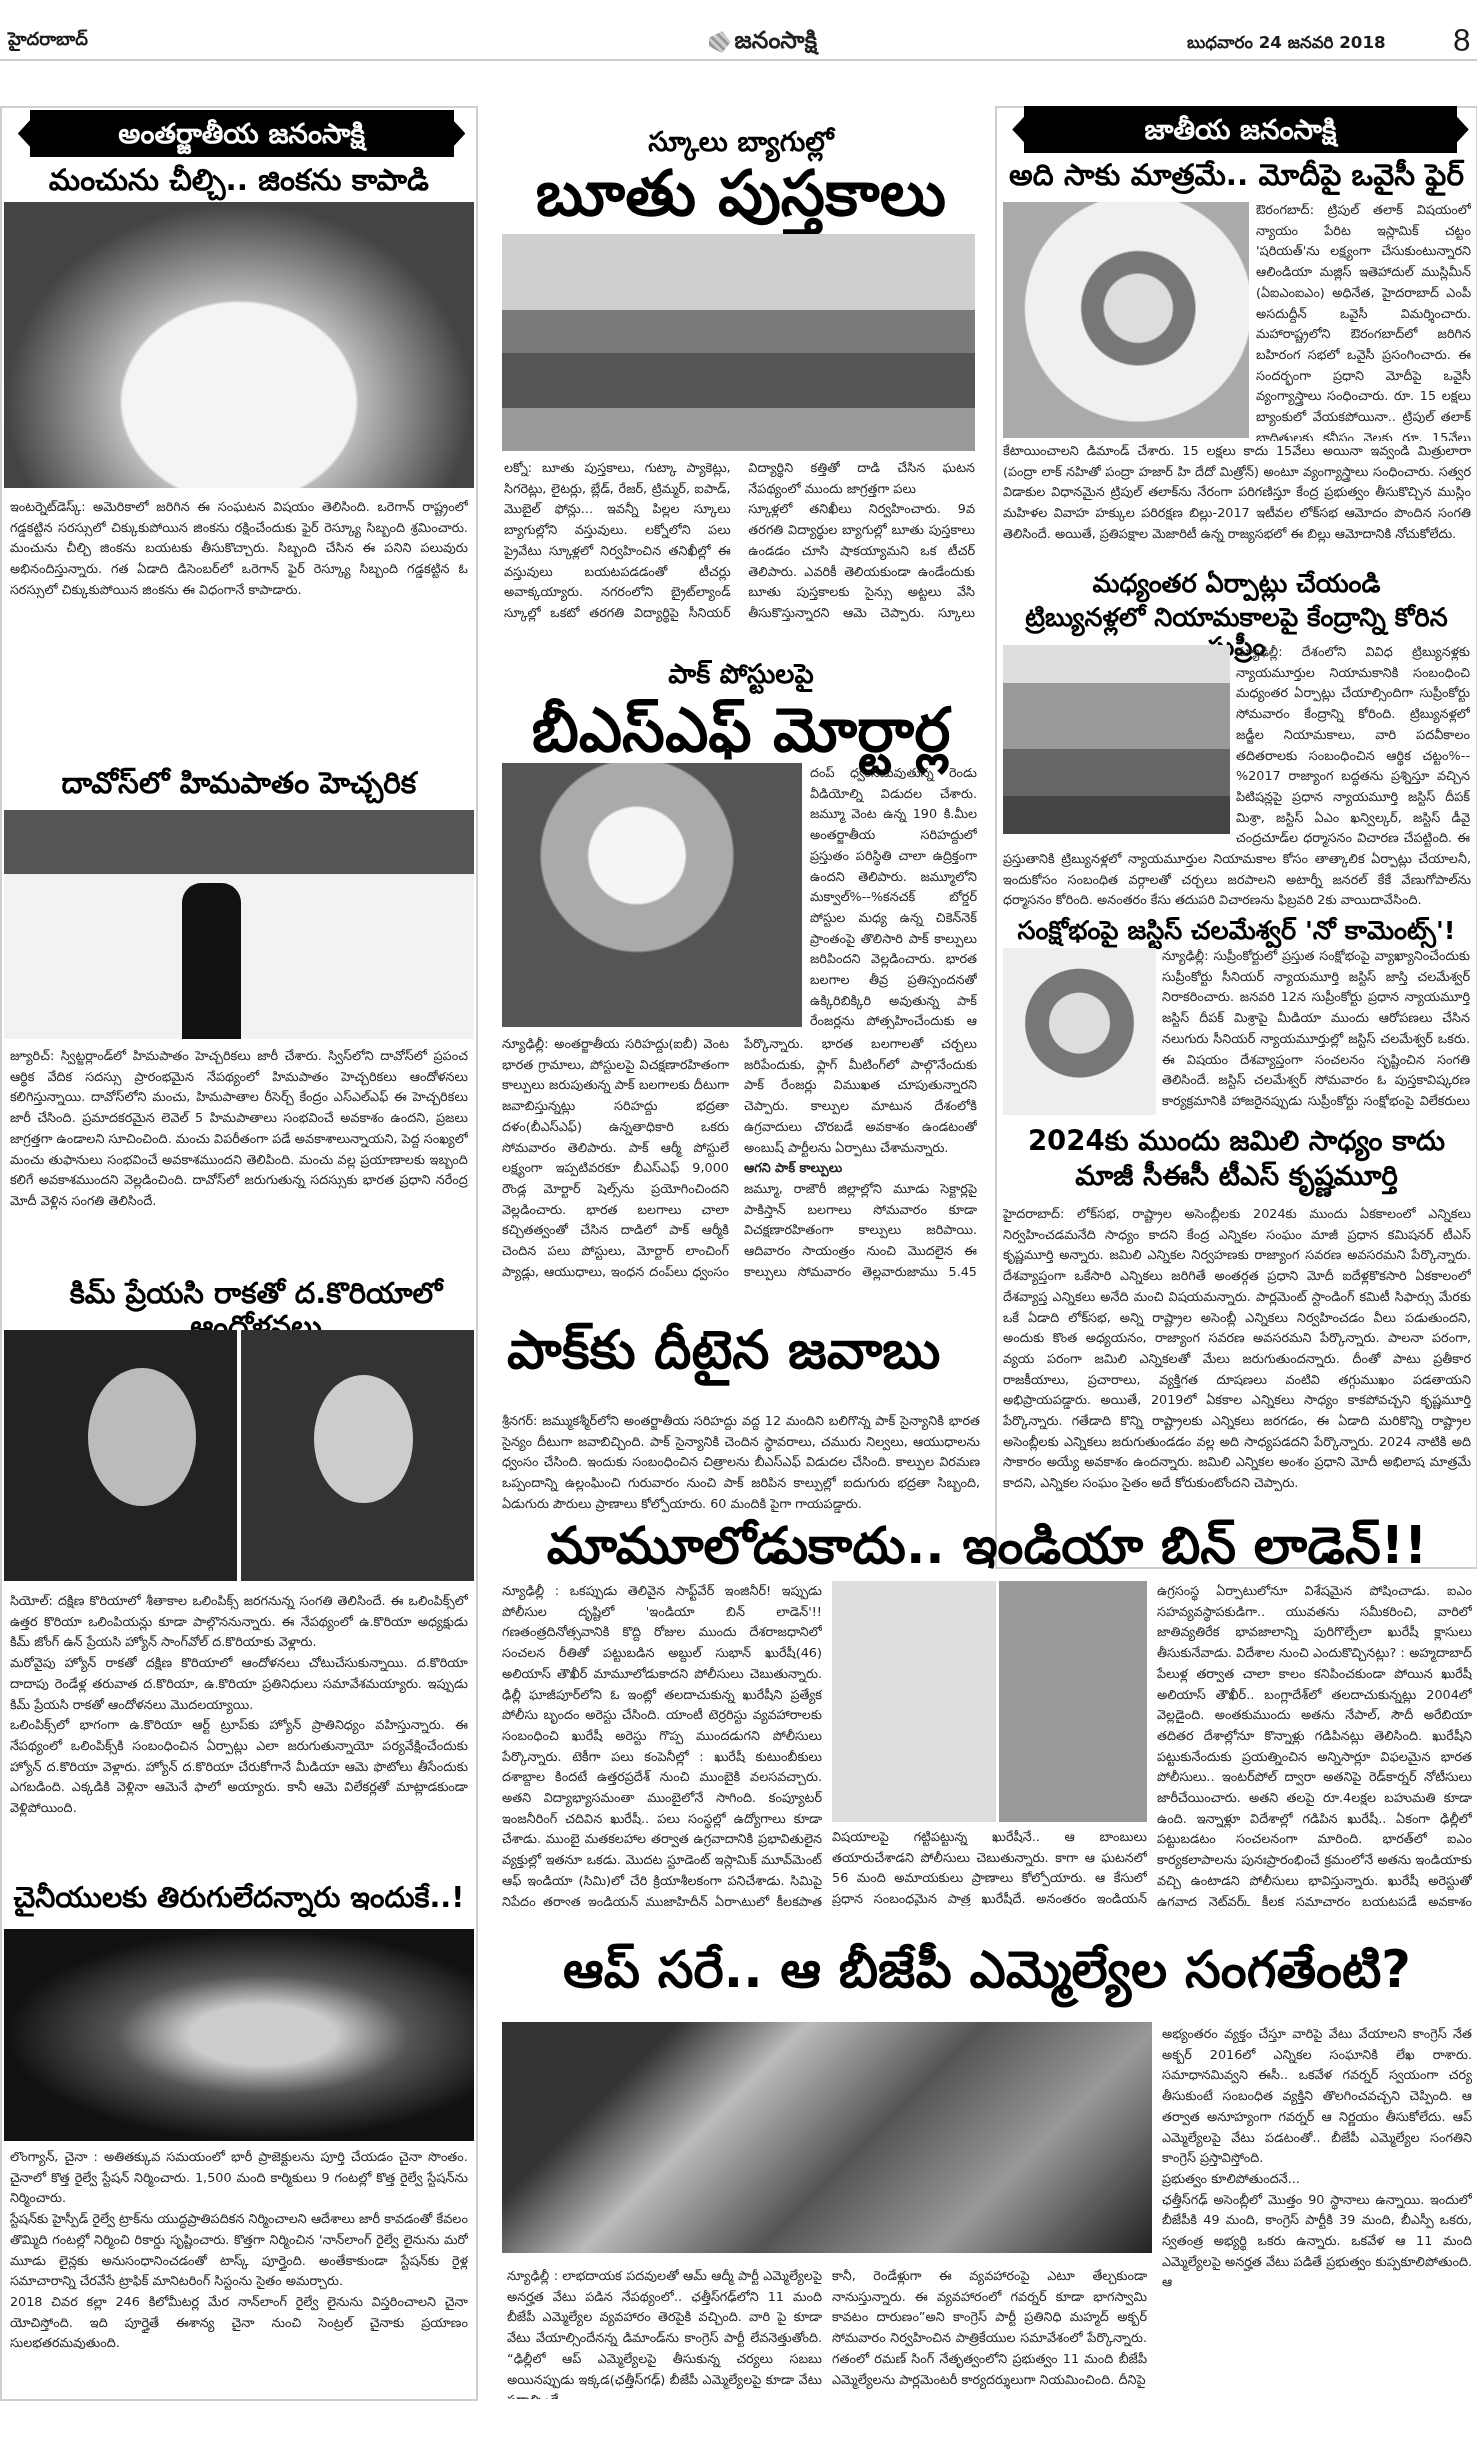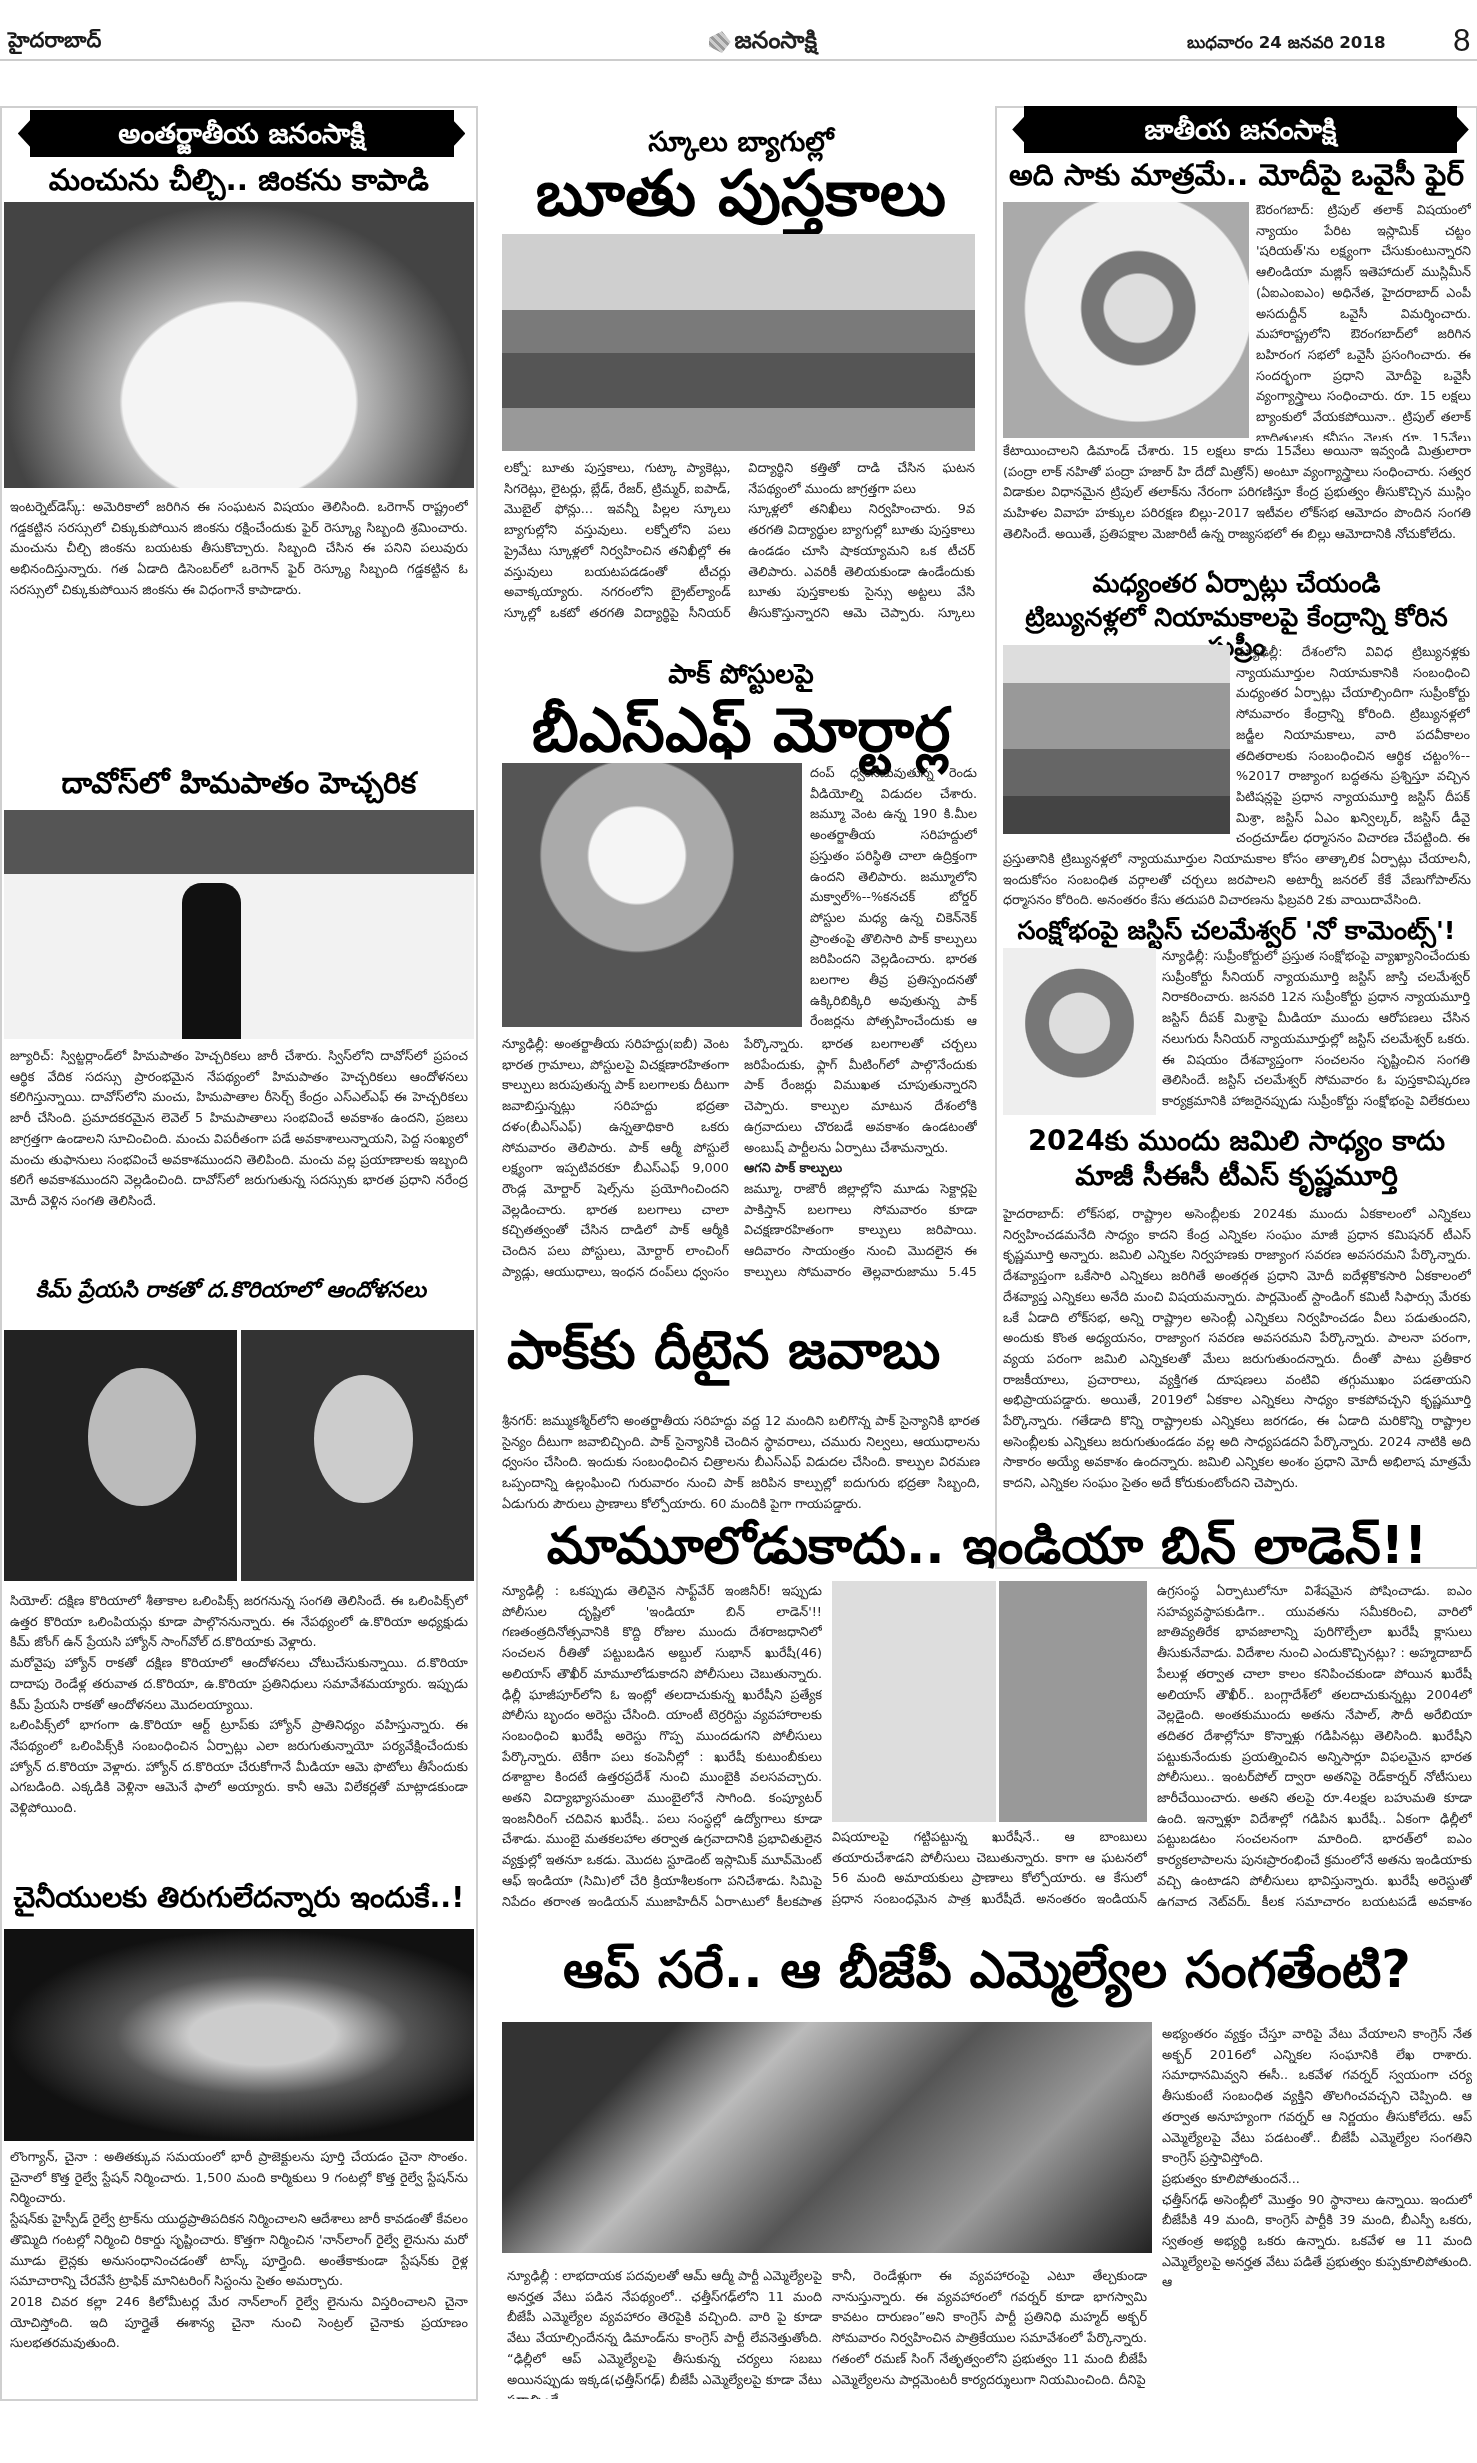--- a/index.html
+++ b/index.html
@@ -1,19 +1,19 @@
 <!DOCTYPE html>
 <html><head>
 <meta charset="utf-8">
 <style>
   * { box-sizing: border-box; margin: 0; padding: 0; }
   html, body { width: 1478px; height: 2464px; background: #ffffff; overflow: hidden; }
   body { position: relative; font-family: "DejaVu Sans", sans-serif; color: #1a1a1a; }
   .abs { position: absolute; }
-  .masthead-left { left: 7.9px; top: 27.6px; font-size: 21px; font-weight: bold; }
+  .masthead-left { left: 7.9px; top: 27.6px; font-size: 18px; font-weight: bold; }
   .masthead-logo { left: 709px; top: 25.6px; font-size: 23.6px; font-weight: bold; color: #222; display:flex; align-items:center; gap:3.9px; }
   .logo-mark { width: 21.7px; height: 21.7px; background: repeating-linear-gradient(45deg,#999 0 3px,#ccc 3px 5.9px); clip-path: polygon(0 30%,60% 0,100% 50%,60% 100%,0 70%); }
   .masthead-date { left: 1187px; top: 31.5px; font-size: 16.7px; font-weight: bold; }
   .masthead-page { left: 1453px; top: 21.7px; font-size: 31.5px; font-family: "Liberation Sans", sans-serif; }
   .rule { left: 0; top: 59px; width: 1478px; height: 2px; background: #ccc; }
   .box { border: 2px solid #cfcfcf; background: #fff; }
   .banner { background: #000; color: #fff; text-align: center; font-weight: bold; font-size: 27.6px; line-height: 47px; height: 47px; }
   .banner::before, .banner::after { content: ""; position: absolute; top: 0; width: 21.7px; height: 47px; background: #000; }
   .banner::before { left: -11.8px; clip-path: polygon(100% 0, 0 50%, 100% 100%); }
   .banner::after { right: -11.8px; clip-path: polygon(0 0, 100% 50%, 0 100%); }
@@ -53,21 +53,21 @@
 <div class="abs hl" style="left:9.9px;top:163px;width:458px;font-size:29.6px;">మంచును చీల్చి.. జింకను కాపాడి</div>
 <div class="abs photo ph-snow" style="left:3.9px;top:202px;width:470px;height:286px;"></div>
 <div class="abs body" style="left:9.9px;top:497px;width:458px;height:227px;overflow:hidden;">ఇంటర్నెట్‌డెస్క్‌: అమెరికాలో జరిగిన ఈ సంఘటన విషయం తెలిసింది. ఒరెగాన్‌ రాష్ట్రంలో గడ్డకట్టిన సరస్సులో చిక్కుకుపోయిన జింకను రక్షించేందుకు ఫైర్‌ రెస్క్యూ సిబ్బంది శ్రమించారు. మంచును చీల్చి జింకను బయటకు తీసుకొచ్చారు. సిబ్బంది చేసిన ఈ పనిని పలువురు అభినందిస్తున్నారు. గత ఏడాది డిసెంబర్‌లో ఒరెగాన్‌ ఫైర్‌ రెస్క్యూ సిబ్బంది గడ్డకట్టిన ఓ సరస్సులో చిక్కుకుపోయిన జింకను ఈ విధంగానే కాపాడారు.</div>
 
 <div class="abs hl" style="left:9.9px;top:766px;width:458px;font-size:29.6px;">దావోస్‌లో హిమపాతం హెచ్చరిక</div>
 <div class="abs photo ph-davos" style="left:3.9px;top:810px;width:470px;height:229px;">
     <div class="fig"></div>
   </div>
 <div class="abs body" style="left:9.9px;top:1046px;width:458px;height:225px;overflow:hidden;">జ్యూరిచ్‌: స్విట్జర్లాండ్‌లో హిమపాతం హెచ్చరికలు జారీ చేశారు. స్విస్‌లోని దావోస్‌లో ప్రపంచ ఆర్థిక వేదిక సదస్సు ప్రారంభమైన నేపథ్యంలో హిమపాతం హెచ్చరికలు ఆందోళనలు కలిగిస్తున్నాయి. దావోస్‌లోని మంచు, హిమపాతాల రీసెర్చ్‌ కేంద్రం ఎస్‌ఎల్‌ఎఫ్‌ ఈ హెచ్చరికలు జారీ చేసింది. ప్రమాదకరమైన లెవెల్‌ 5 హిమపాతాలు సంభవించే అవకాశం ఉందని, ప్రజలు జాగ్రత్తగా ఉండాలని సూచించింది. మంచు విపరీతంగా పడే అవకాశాలున్నాయని, పెద్ద సంఖ్యలో మంచు తుఫానులు సంభవించే అవకాశముందని తెలిపింది. మంచు వల్ల ప్రయాణాలకు ఇబ్బంది కలిగే అవకాశముందని వెల్లడించింది. దావోస్‌లో జరుగుతున్న సదస్సుకు భారత ప్రధాని నరేంద్ర మోదీ వెళ్లిన సంగతి తెలిసిందే.</div>
 
-<div class="abs hl" style="left:2px;top:1277px;width:458px;font-size:22px;font-style:italic;">కిమ్‌ ప్రేయసి రాకతో ద.కొరియాలో ఆందోళనలు</div>
+<div class="abs hl" style="left:27px;top:1277px;width:458px;font-size:29px;">కిమ్‌ ప్రేయసి రాకతో ద.కొరియాలో ఆందోళనలు</div>
 <div class="abs photo ph-kim" style="left:3.9px;top:1330px;width:470px;height:251px;">
     <div class="f1"></div>
     <div class="f2"></div>
   </div>
 <div class="abs body" style="left:9.9px;top:1591px;width:458px;height:288px;overflow:hidden;">
   <p>సియోల్‌: దక్షిణ కొరియాలో శీతాకాల ఒలింపిక్స్‌ జరగనున్న సంగతి తెలిసిందే. ఈ ఒలింపిక్స్‌లో ఉత్తర కొరియా ఒలింపియన్లు కూడా పాల్గొననున్నారు. ఈ నేపథ్యంలో ఉ.కొరియా అధ్యక్షుడు కిమ్‌ జోంగ్‌ ఉన్‌ ప్రేయసి హ్యోన్‌ సాంగ్‌వోల్‌ ద.కొరియాకు వెళ్లారు.</p>
   <p>మరోవైపు హ్యోన్‌ రాకతో దక్షిణ కొరియాలో ఆందోళనలు చోటుచేసుకున్నాయి. ద.కొరియా దాదాపు రెండేళ్ల తరువాత ద.కొరియా, ఉ.కొరియా ప్రతినిధులు సమావేశమయ్యారు. ఇప్పుడు కిమ్‌ ప్రేయసి రాకతో ఆందోళనలు మొదలయ్యాయి.</p>
   <p>ఒలింపిక్స్‌లో భాగంగా ఉ.కొరియా ఆర్ట్‌ ట్రూప్‌కు హ్యోన్‌ ప్రాతినిధ్యం వహిస్తున్నారు. ఈ నేపథ్యంలో ఒలింపిక్స్‌కి సంబంధించిన ఏర్పాట్లు ఎలా జరుగుతున్నాయో పర్యవేక్షించేందుకు హ్యోన్‌ ద.కొరియా వెళ్లారు. హ్యోన్‌ ద.కొరియా చేరుకోగానే మీడియా ఆమె ఫొటోలు తీసేందుకు ఎగబడింది. ఎక్కడికి వెళ్లినా ఆమెనే ఫాలో అయ్యారు. కానీ ఆమె విలేకర్లతో మాట్లాడకుండా వెళ్లిపోయింది.</p>
 </div>
 

